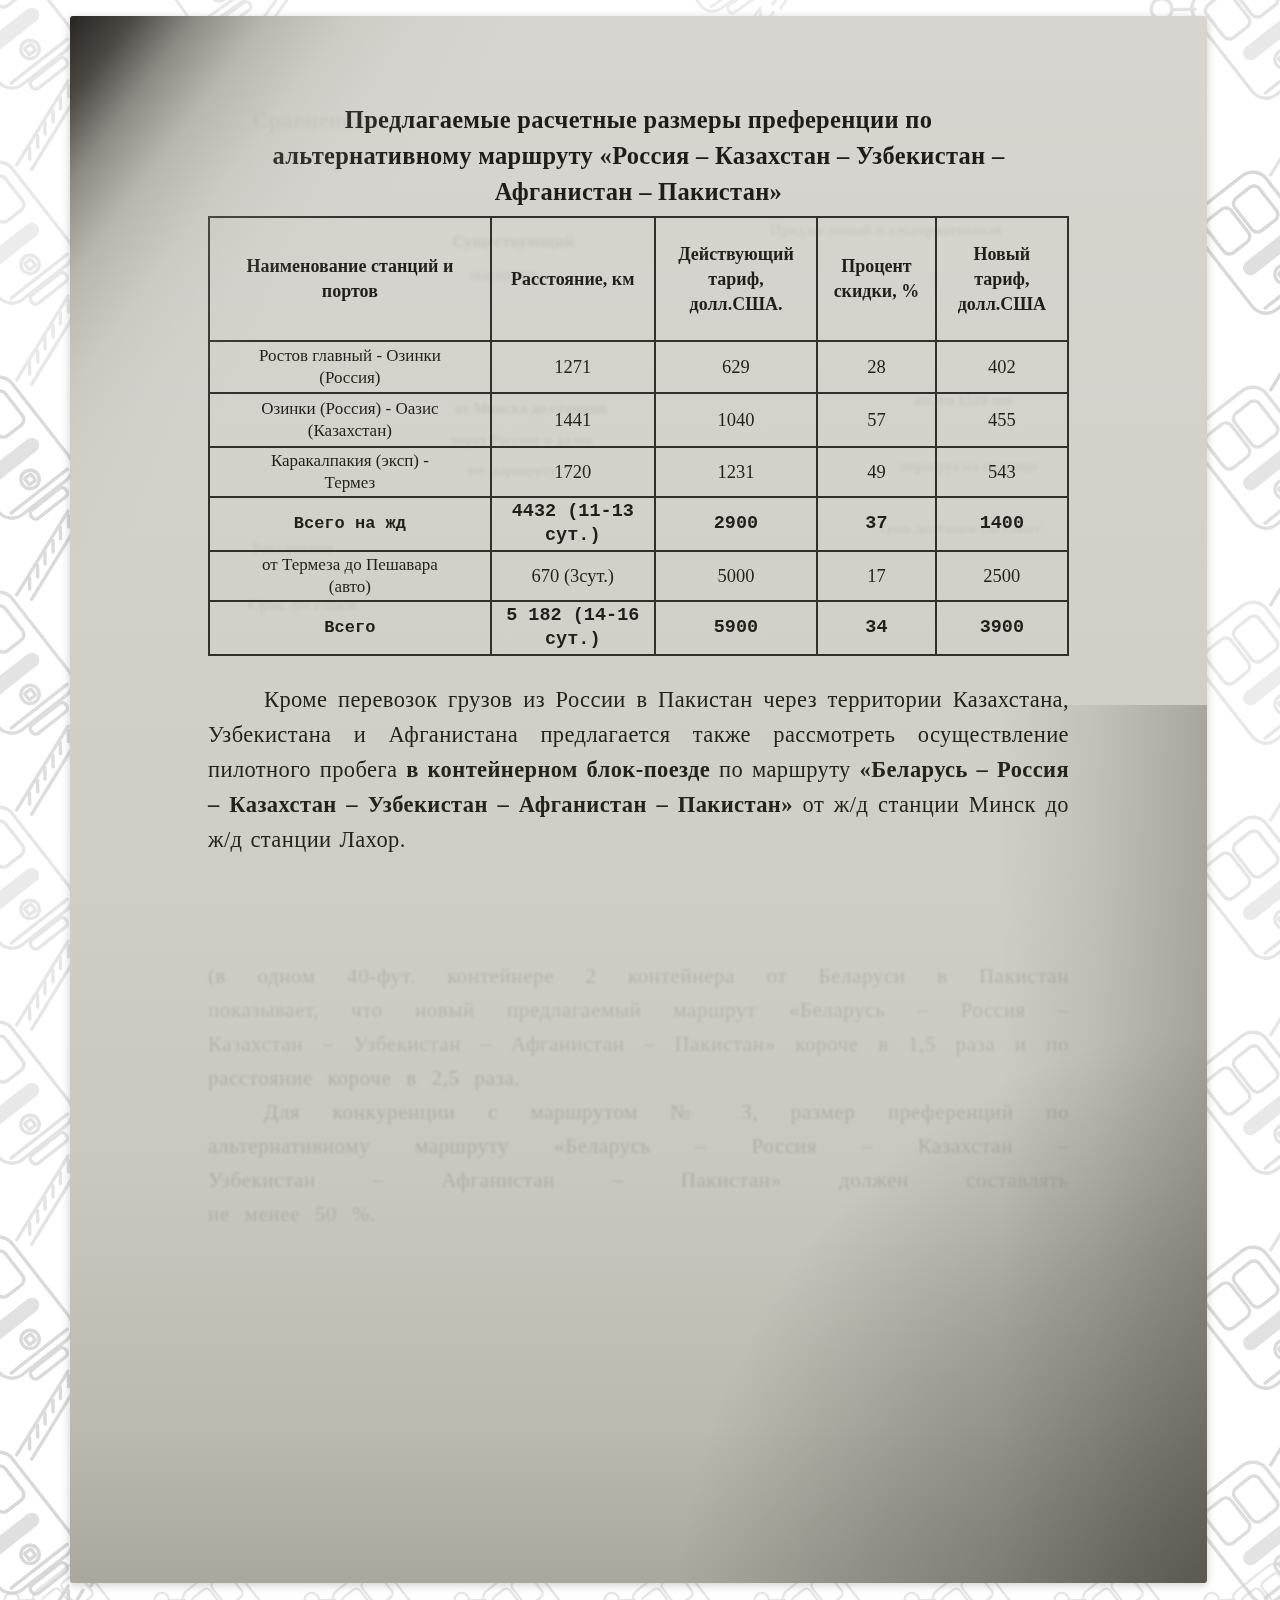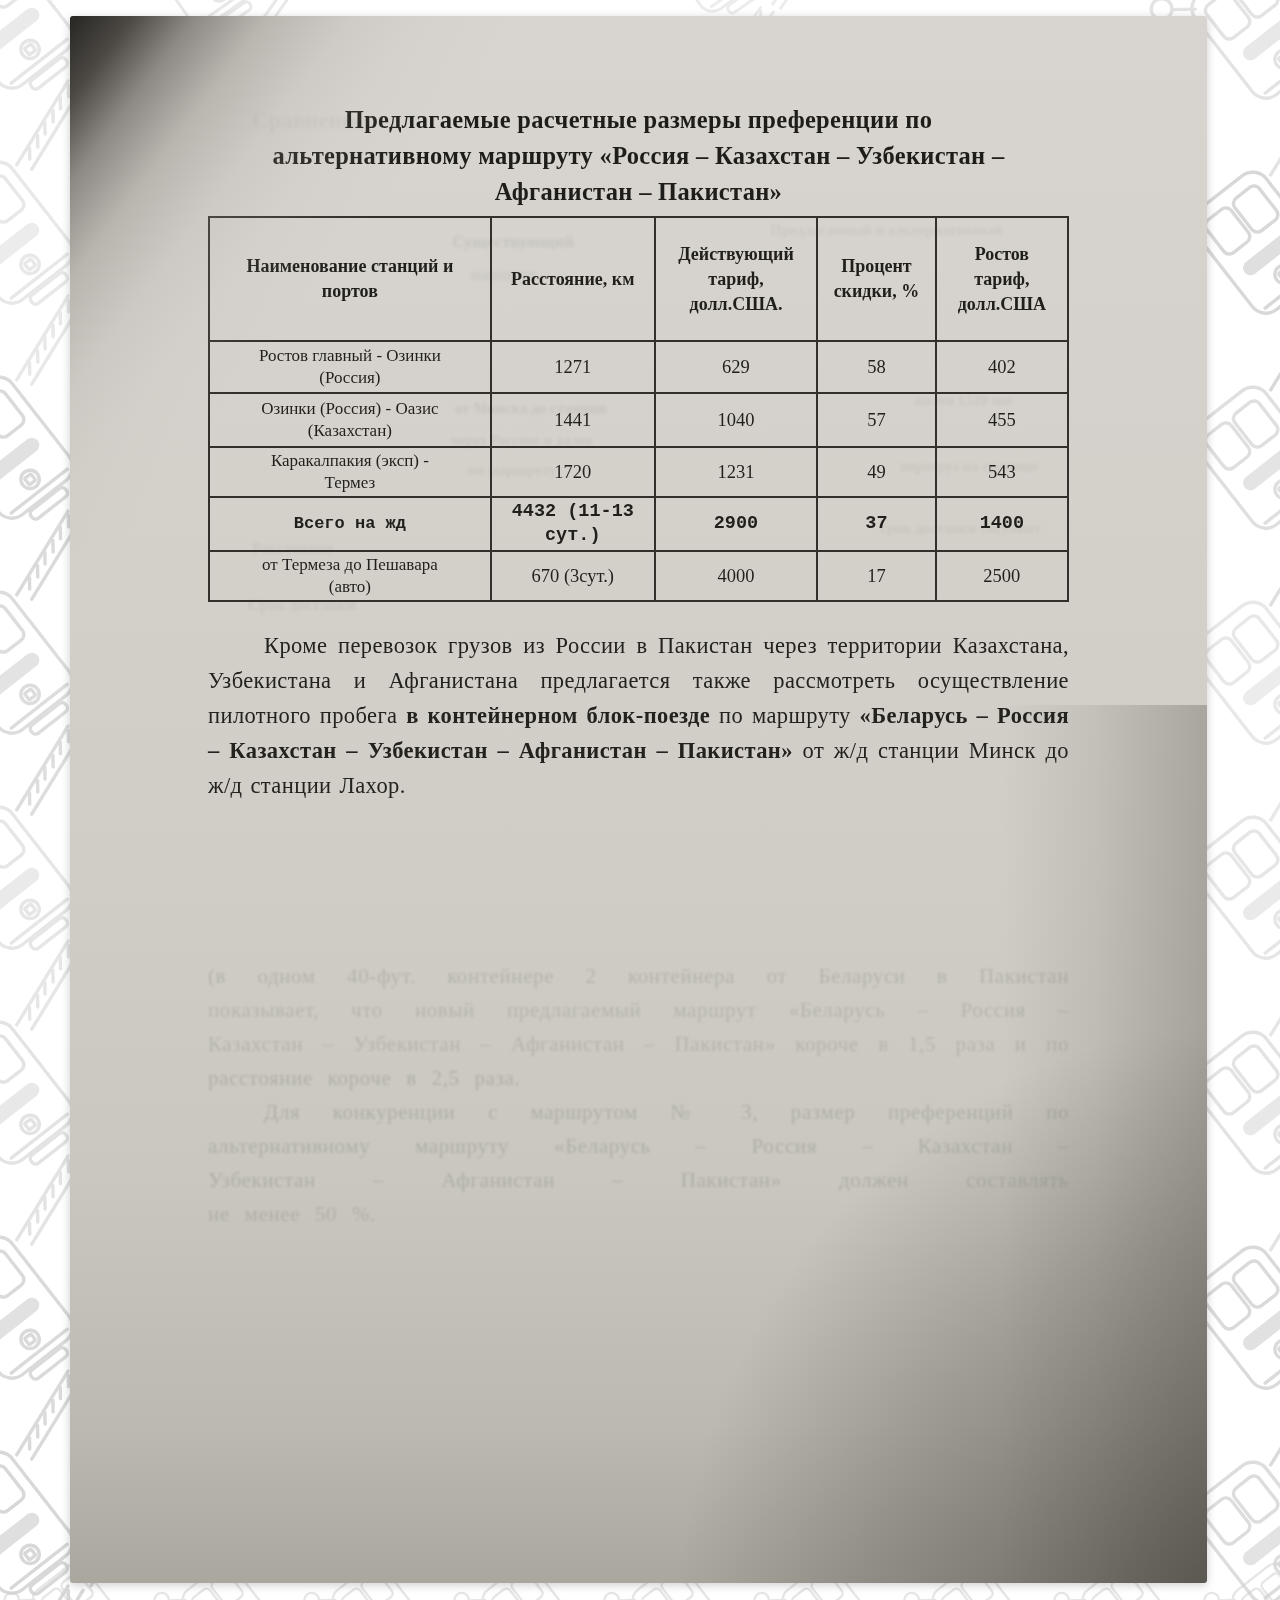--- a/index.html
+++ b/index.html
@@ -262,32 +262,32 @@
         <thead>
           <tr>
               <th>Наименование станций и
 портов</th>
               <th>Расстояние, км</th>
               <th>Действующий
 тариф,
 долл.США.</th>
               <th>Процент
 скидки, %</th>
-              <th>Ростов
+              <th>Новый
 тариф,
 долл.США</th>
             </tr>
         </thead>
         <tbody>
             <tr>
               <td class="c-name">Ростов главный - Озинки
 (Россия)</td>
               <td class="c-dist">1271</td>
               <td class="c-num">629</td>
-              <td class="c-num">58</td>
+              <td class="c-num">28</td>
               <td class="c-num">402</td>
             </tr>
             <tr>
               <td class="c-name">Озинки (Россия) - Оазис
 (Казахстан)</td>
               <td class="c-dist">1441</td>
               <td class="c-num">1040</td>
               <td class="c-num">57</td>
               <td class="c-num">455</td>
             </tr>
@@ -304,23 +304,31 @@
               <td class="c-dist">4432 (11-13
 сут.)</td>
               <td class="c-num">2900</td>
               <td class="c-num">37</td>
               <td class="c-num">1400</td>
             </tr>
             <tr>
               <td class="c-name">от Термеза до Пешавара
 (авто)</td>
               <td class="c-dist">670 (3сут.)</td>
-              <td class="c-num">4000</td>
+              <td class="c-num">5000</td>
               <td class="c-num">17</td>
               <td class="c-num">2500</td>
+            </tr>
+            <tr class="em">
+              <td class="c-name">Всего</td>
+              <td class="c-dist">5 182 (14-16
+сут.)</td>
+              <td class="c-num">5900</td>
+              <td class="c-num">34</td>
+              <td class="c-num">3900</td>
             </tr>
           </tbody>
       </table>
 
       <p class="para"><span>Кроме перевозок грузов из России в Пакистан через территории Казахстана, Узбекистана и Афганистана предлагается также рассмотреть осуществление пилотного пробега </span><b>в контейнерном блок-поезде</b><span> по маршруту </span><b>«Беларусь – Россия – Казахстан – Узбекистан – Афганистан – Пакистан»</b><span> от ж/д станции Минск до ж/д станции Лахор.</span></p>
     </div>
 
     <div class="corner-shade"></div>
     <div class="right-shade"></div>
   </div>

